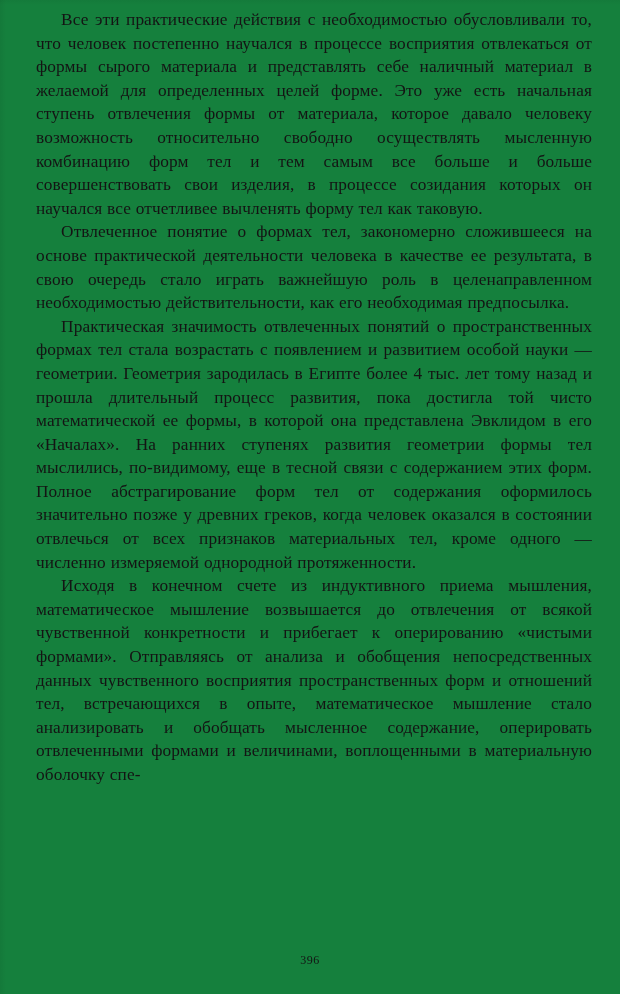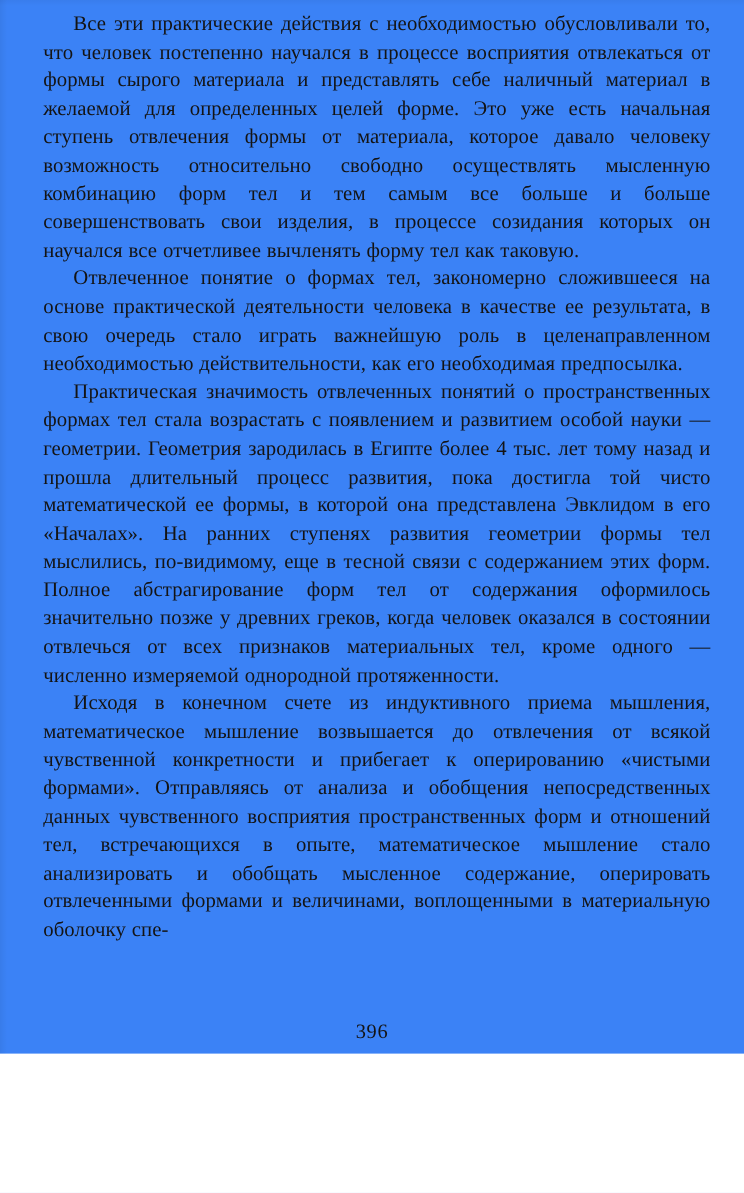--- a/index.html
+++ b/index.html
@@ -13,24 +13,24 @@
     font-family: "Liberation Serif", serif;
     color: #1a1a1a;
     position: relative;
     overflow: hidden;
   }
   .page {
     position: absolute;
     left: 0;
     top: 0;
     width: 620px;
-    height: 878px;
+    height: 994px;
     box-sizing: border-box;
     padding: 8px 28px 0 36px;
-    background: #3b82f6;
+    background: #15803d;
   }
   .body-text {
     font-size: 17.3px;
     line-height: 23.6px;
     text-align: justify;
     text-justify: inter-word;
     letter-spacing: 0.1px;
     word-spacing: 0.4px;
     color: #141414;
   }
@@ -38,23 +38,23 @@
     margin: 0;
     text-indent: 1.45em;
   }
   .body-text p.first {
     text-indent: 1.45em;
   }
   .page-number {
     position: absolute;
     left: 0;
     right: 0;
-    bottom: 8px;
+    bottom: 26px;
     text-align: center;
-    font-size: 17px;
+    font-size: 12px;
     font-family: "Liberation Serif", serif;
     color: #141414;
     letter-spacing: 0.5px;
   }
   
   .scan-edge-left {
     position: absolute;
     left: 0; top: 0; bottom: 0;
     width: 6px;
     background: linear-gradient(to right, rgba(0,0,0,0.05), rgba(0,0,0,0));

